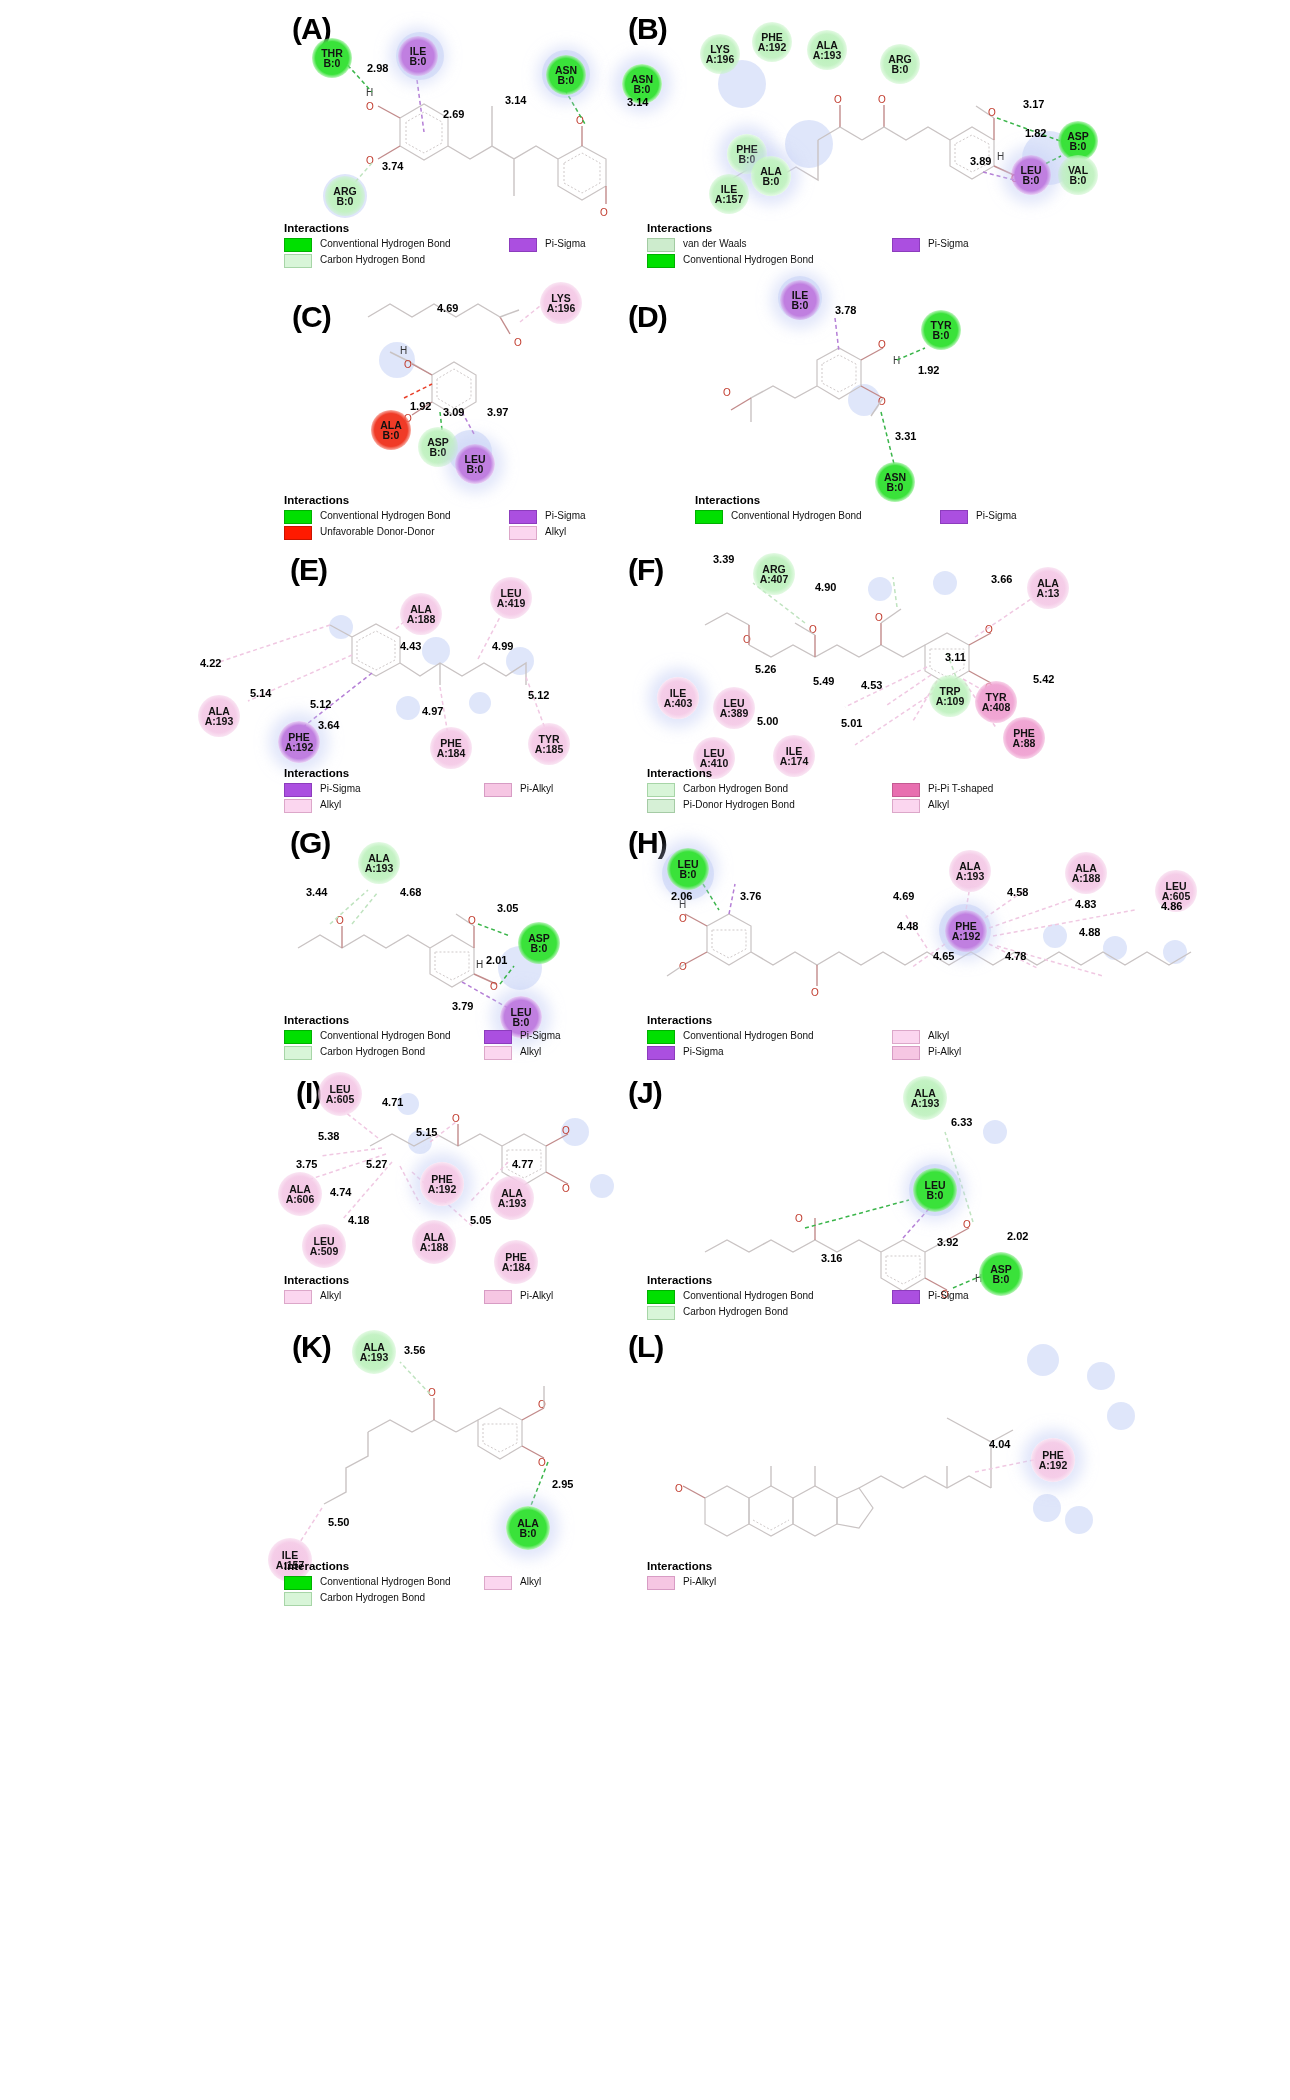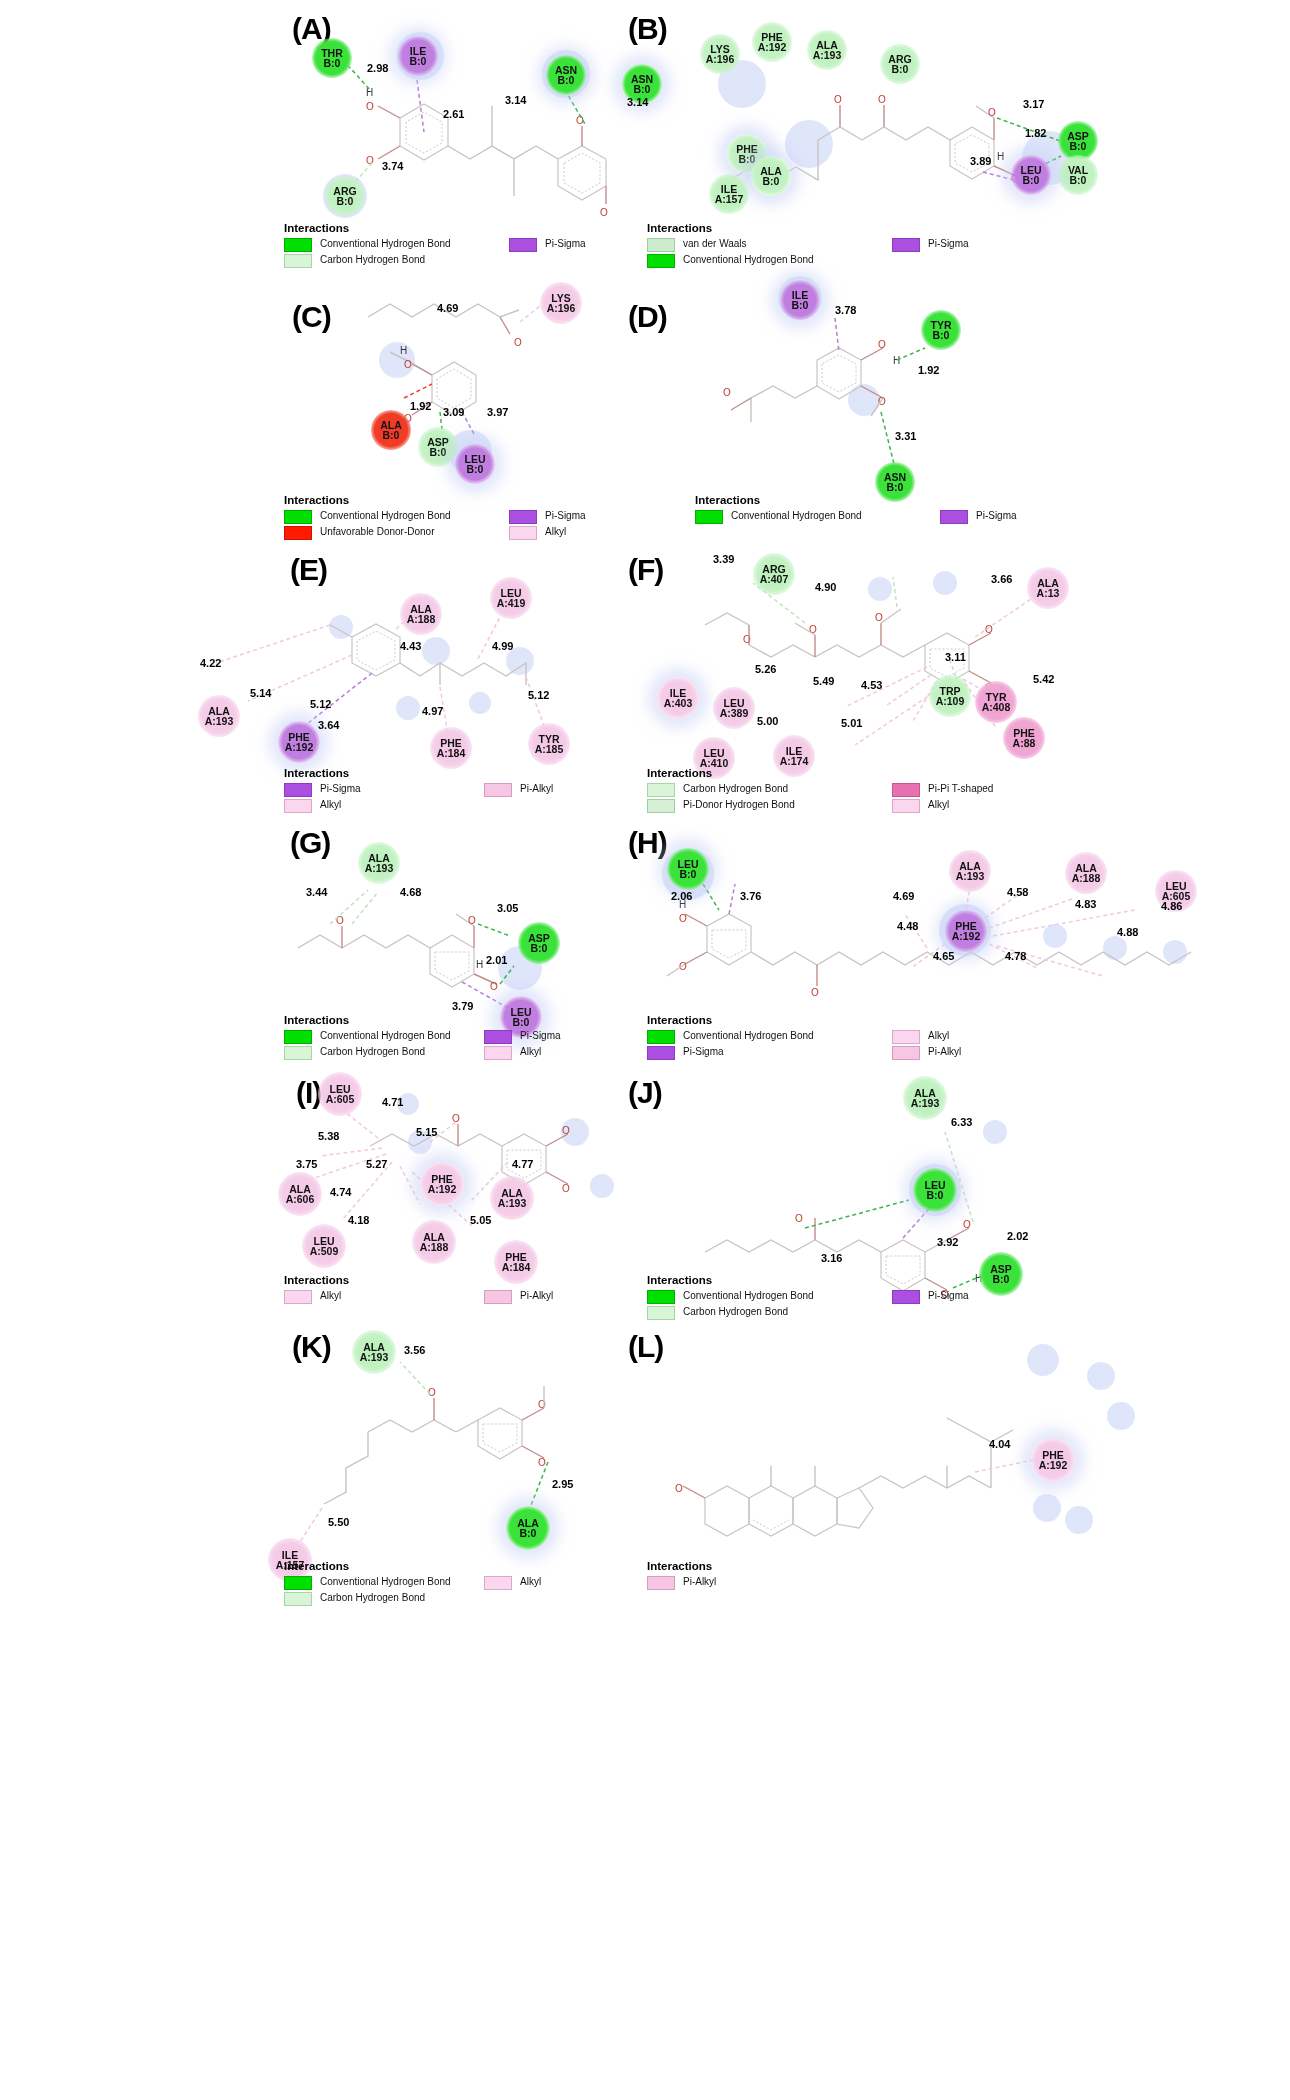--- a/index.html
+++ b/index.html
@@ -109,21 +109,21 @@
   <div class="res g halo" style="left:546px;top:55px;width:40px;height:40px;">
     <span>ASN</span>
     <span>B:0</span>
   </div>
   <div class="res gl" style="left:325px;top:176px;width:40px;height:40px;">
     <span>ARG</span>
     <span>B:0</span>
   </div>
 
   <div class="dist" style="left:367px;top:62px;">2.98</div>
-  <div class="dist" style="left:443px;top:108px;">2.61</div>
+  <div class="dist" style="left:443px;top:108px;">2.69</div>
   <div class="dist" style="left:505px;top:94px;">3.14</div>
   <div class="dist" style="left:382px;top:160px;">3.74</div>
 
   <div class="legend" style="left:284px;top:222px;width:350px;">
     <div class="ltitle">Interactions</div>
     <div class="lcols">
       <div class="lcol" style="width:225px;">
         <div class="lrow">
               <div class="sw cgreen"></div>
               <div class="ltxt">Conventional Hydrogen Bond</div>
@@ -711,21 +711,21 @@
     <span>A:192</span>
   </div>
 
   <div class="dist" style="left:26px;top:72px;">2.06</div>
   <div class="dist" style="left:95px;top:72px;text-align:right;">3.76</div>
   <div class="dist" style="left:248px;top:72px;">4.69</div>
   <div class="dist" style="left:362px;top:68px;">4.58</div>
   <div class="dist" style="left:430px;top:80px;">4.83</div>
   <div class="dist" style="left:516px;top:82px;">4.86</div>
   <div class="dist" style="left:252px;top:102px;">4.48</div>
-  <div class="dist" style="left:434px;top:108px;margin-left:38px;">4.88</div>
+  <div class="dist" style="left:434px;top:108px;">4.88</div>
   <div class="dist" style="left:288px;top:132px;">4.65</div>
   <div class="dist" style="left:360px;top:132px;">4.78</div>
 
   <div class="legend" style="left:2px;top:196px;width:420px;">
     <div class="ltitle">Interactions</div>
     <div class="lcols">
       <div class="lcol" style="width:245px;">
         <div class="lrow">
               <div class="sw cgreen"></div>
               <div class="ltxt">Conventional Hydrogen Bond</div>

